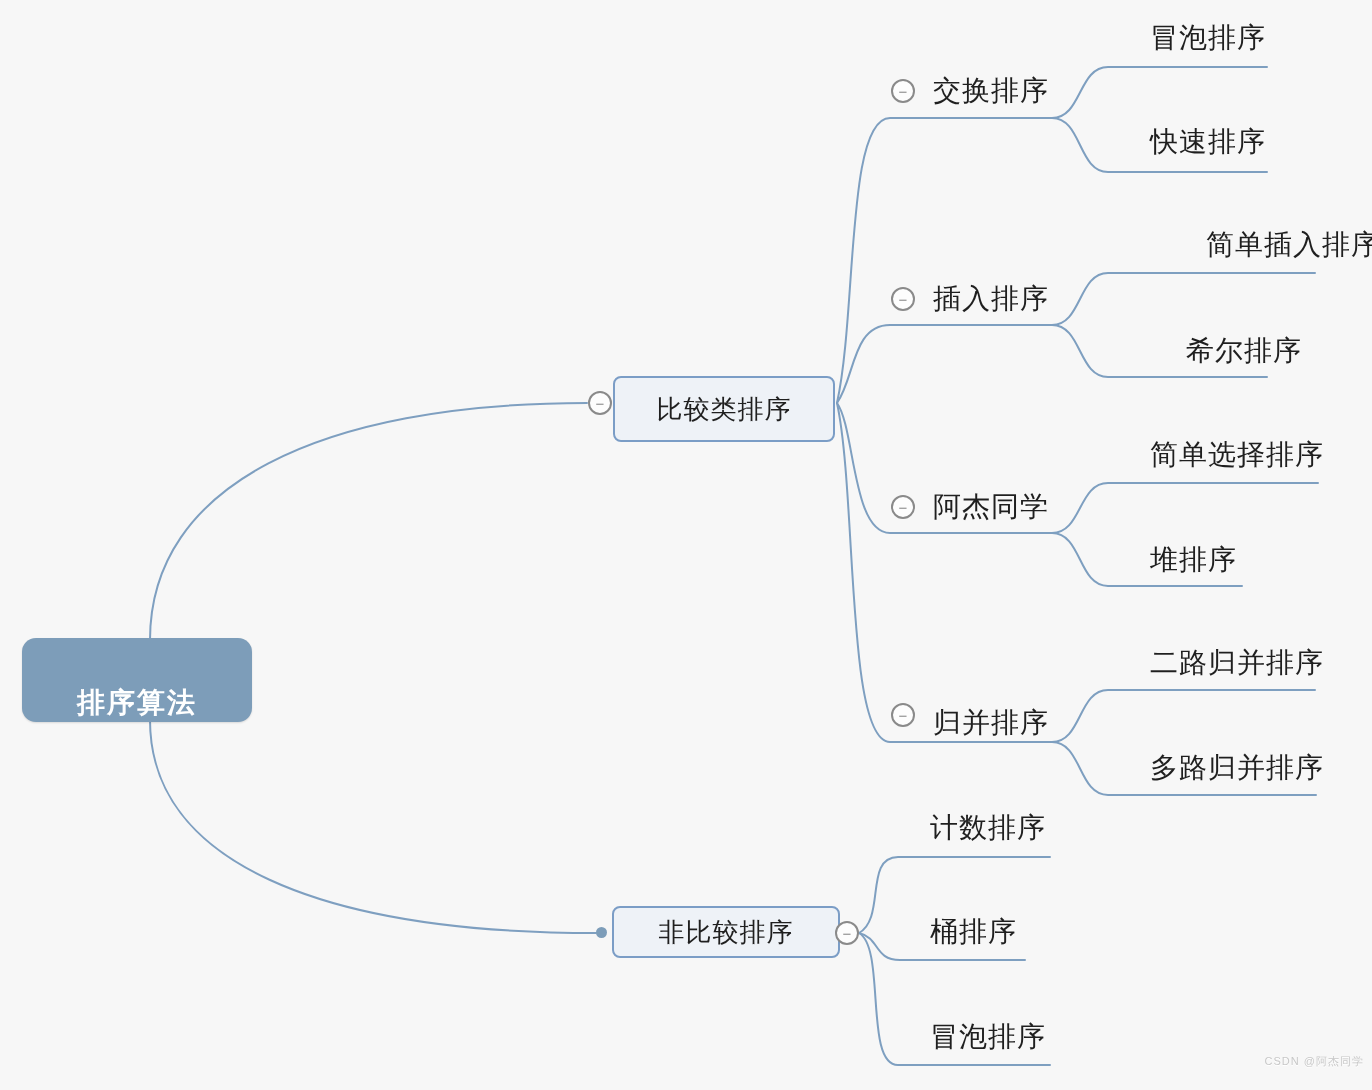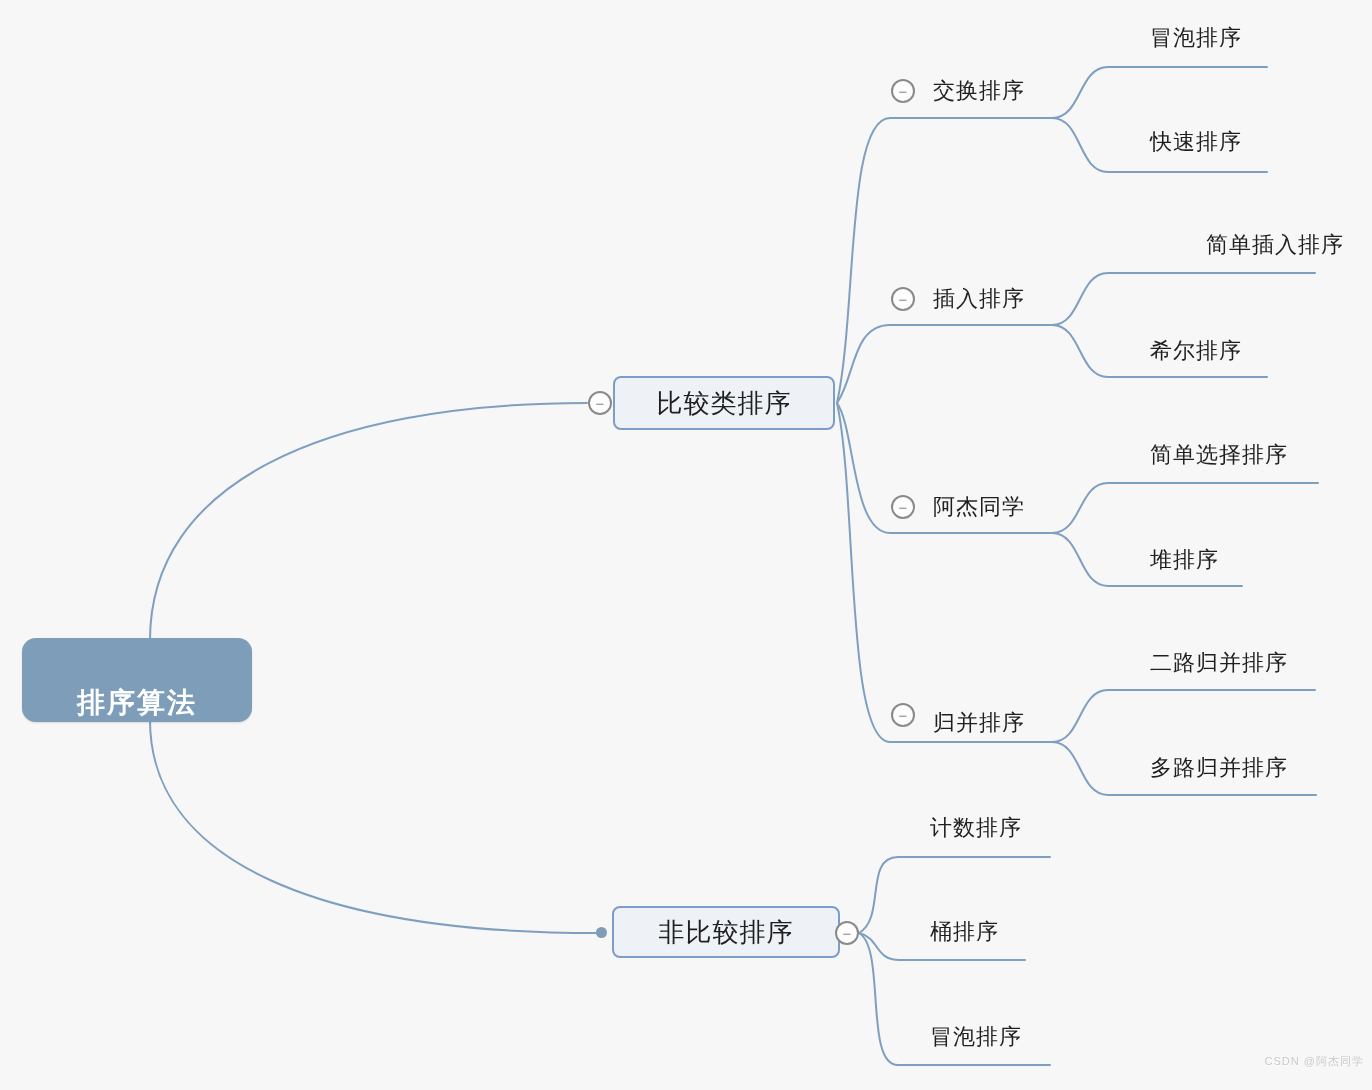--- a/index.html
+++ b/index.html
@@ -15,34 +15,34 @@
     background:#7d9db9;border-radius:14px;
     display:flex;align-items:flex-end;justify-content:center;
     color:#ffffff;font-size:28px;font-weight:bold;letter-spacing:2px;
     box-shadow:0 1px 2px rgba(0,0,0,0.12);cursor:pointer;
   }
   .branch-node{
     position:absolute;background:#eef2f7;border:2px solid #7b9dc6;border-radius:8px;
     display:flex;align-items:center;justify-content:center;
     color:#1f1f1f;font-size:26px;letter-spacing:1px;cursor:pointer;box-sizing:border-box;
   }
-  .branch-node.b1{left:613px;top:376px;width:222px;height:54px;}
+  .branch-node.b1{left:613px;top:376px;width:222px;height:66px;}
   .branch-node.b2{left:612px;top:906px;width:228px;height:52px;}
   .minus-icon{
     position:absolute;width:24px;height:24px;border-radius:50%;
     background:#fdfdfd;border:2px solid #8a8a8a;box-sizing:border-box;
     display:flex;align-items:center;justify-content:center;
     color:#8a8a8a;font-size:15px;line-height:1;cursor:pointer;user-select:none;
   }
   .branch-dot{
     position:absolute;left:596px;top:927px;width:11px;height:11px;
     border-radius:50%;background:#7d9db9;
   }
   .label{
-    position:absolute;white-space:nowrap;color:#1f1f1f;font-size:22px;
+    position:absolute;white-space:nowrap;color:#1f1f1f;font-size:28px;
     line-height:28px;letter-spacing:1px;cursor:pointer;
   }
   .watermark{
     position:absolute;right:8px;top:1054px;font-size:11px;color:#c8c8c8;
     letter-spacing:1px;text-shadow:0 1px 0 #ffffff;
   }
 </style>
 </head>
 <body>
 
@@ -102,21 +102,21 @@
 
   <div class="minus-icon" style="left:891px;top:703px;">
     <span>−</span>
   </div>
   <span class="label" style="left:933px;top:701px;margin-top:8px;">归并排序</span>
 
   <span class="label" style="left:1150px;top:24px;">冒泡排序</span>
   <span class="label" style="left:1150px;top:128px;">快速排序</span>
 
   <span class="label" style="left:1206px;top:231px;">简单插入排序</span>
-  <span class="label" style="left:1150px;top:337px;">希尔排序</span>
+  <span class="label" style="left:1186px;top:337px;">希尔排序</span>
 
   <span class="label" style="left:1150px;top:441px;">简单选择排序</span>
   <span class="label" style="left:1150px;top:546px;">堆排序</span>
 
   <span class="label" style="left:1150px;top:649px;">二路归并排序</span>
   <span class="label" style="left:1150px;top:754px;">多路归并排序</span>
 
   <div class="branch-dot"></div>
   <div class="branch-node b2">
     <span>非比较排序</span>

